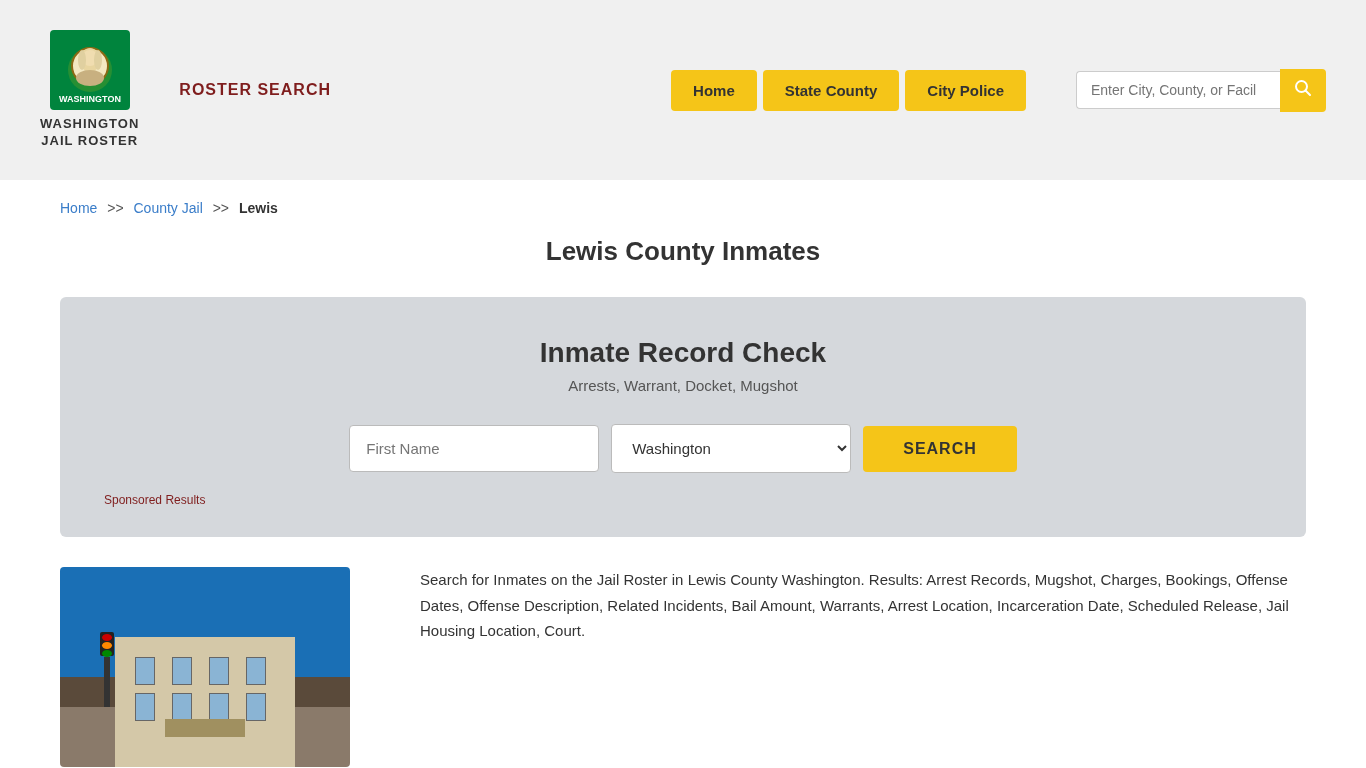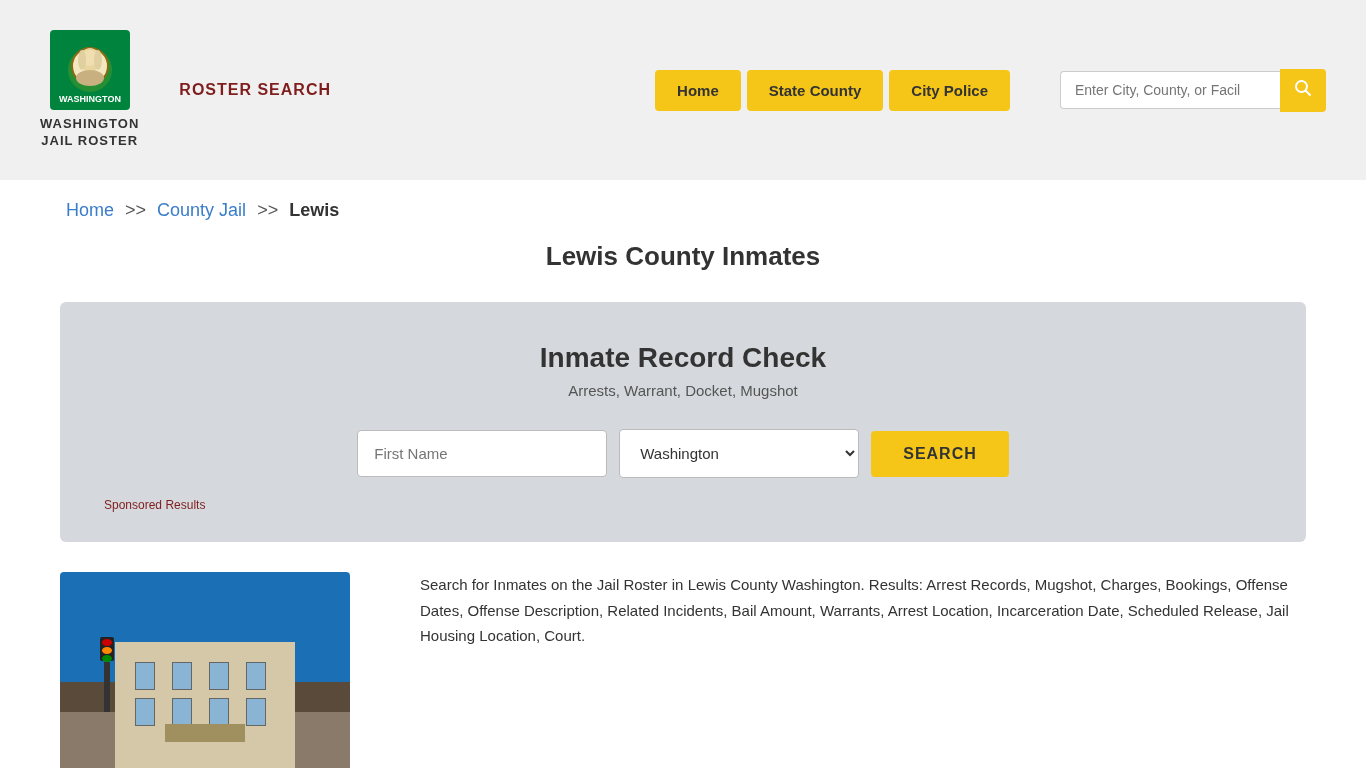--- a/index.html
+++ b/index.html
@@ -57,39 +57,38 @@
       display: flex;
       align-items: center;
       margin-left: 20px;
     }
     .search-bar input {
       padding: 10px 14px;
       border: 1px solid #ccc;
       border-right: none;
       border-radius: 4px 0 0 4px;
       font-size: 14px;
-      width: 220px;
+      width: 204px;
       outline: none;
     }
     .search-bar button {
       background: #f5c518;
       border: none;
       padding: 10px 14px;
       border-radius: 0 4px 4px 0;
       cursor: pointer;
       font-size: 18px;
       color: #fff;
     }
 
     
     .breadcrumb {
       padding: 20px 60px;
-      font-size: 18px;
+      font-size: 14px;
       color: #555;
-      margin-left: 6px;
     }
     .breadcrumb a {
       color: #3a7dc9;
       text-decoration: none;
     }
     .breadcrumb .sep { margin: 0 6px; color: #555; }
     .breadcrumb .current { font-weight: bold; color: #333; }
 
     
     .main-content {
@@ -148,21 +147,21 @@
       font-size: 15px;
       width: 240px;
       background: #fff;
       outline: none;
       color: #333;
       cursor: pointer;
     }
     .search-btn {
       background: #f5c518;
       border: none;
-      padding: 14px 32px;
+      padding: 14px 40px;
       border-radius: 4px;
       font-size: 16px;
       font-weight: bold;
       color: #333;
       cursor: pointer;
       letter-spacing: 1px;
     }
     .sponsored-label {
       font-size: 12px;
       color: #7f1d1d;

